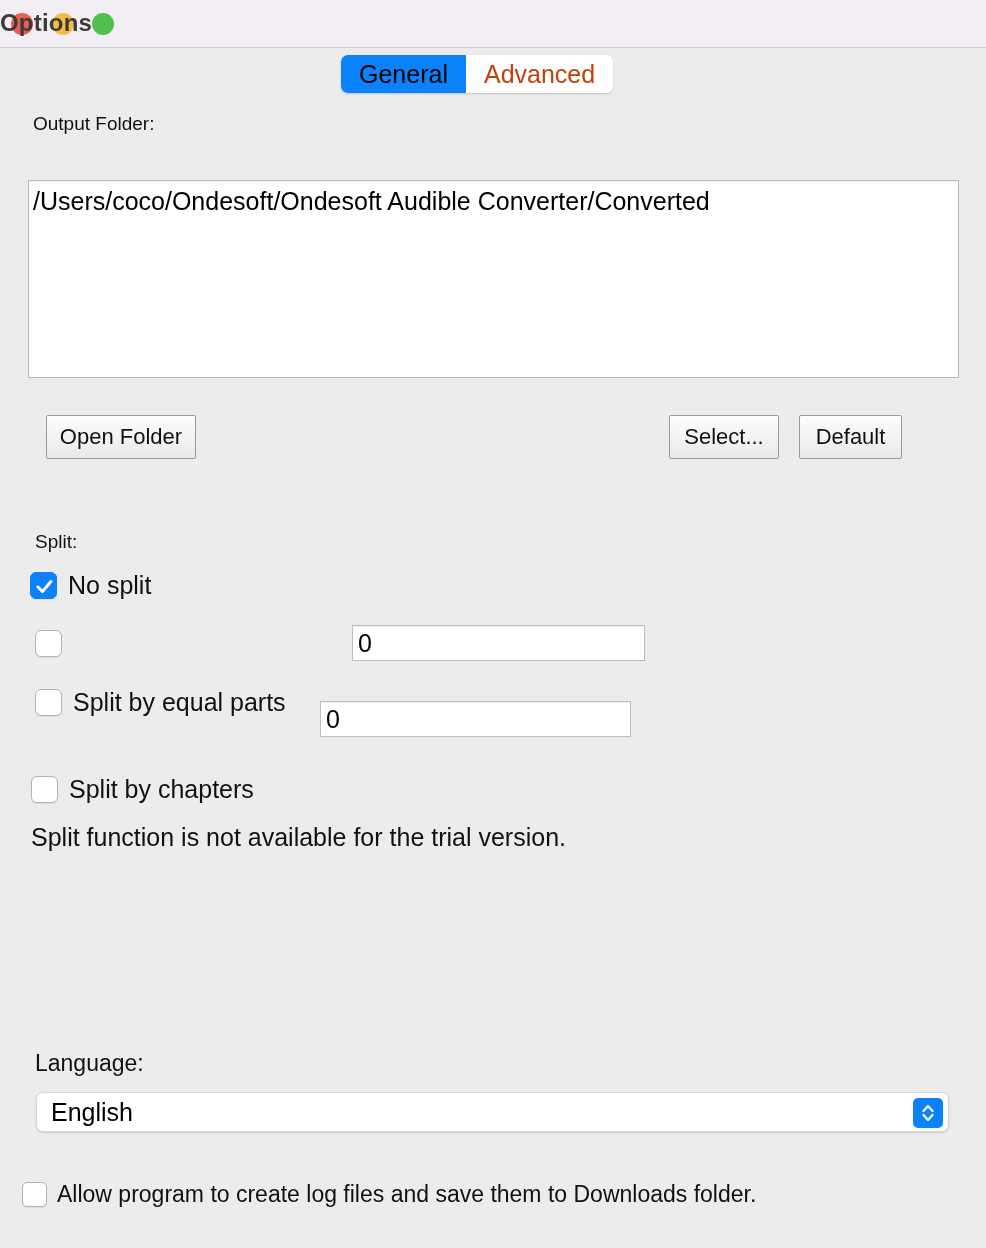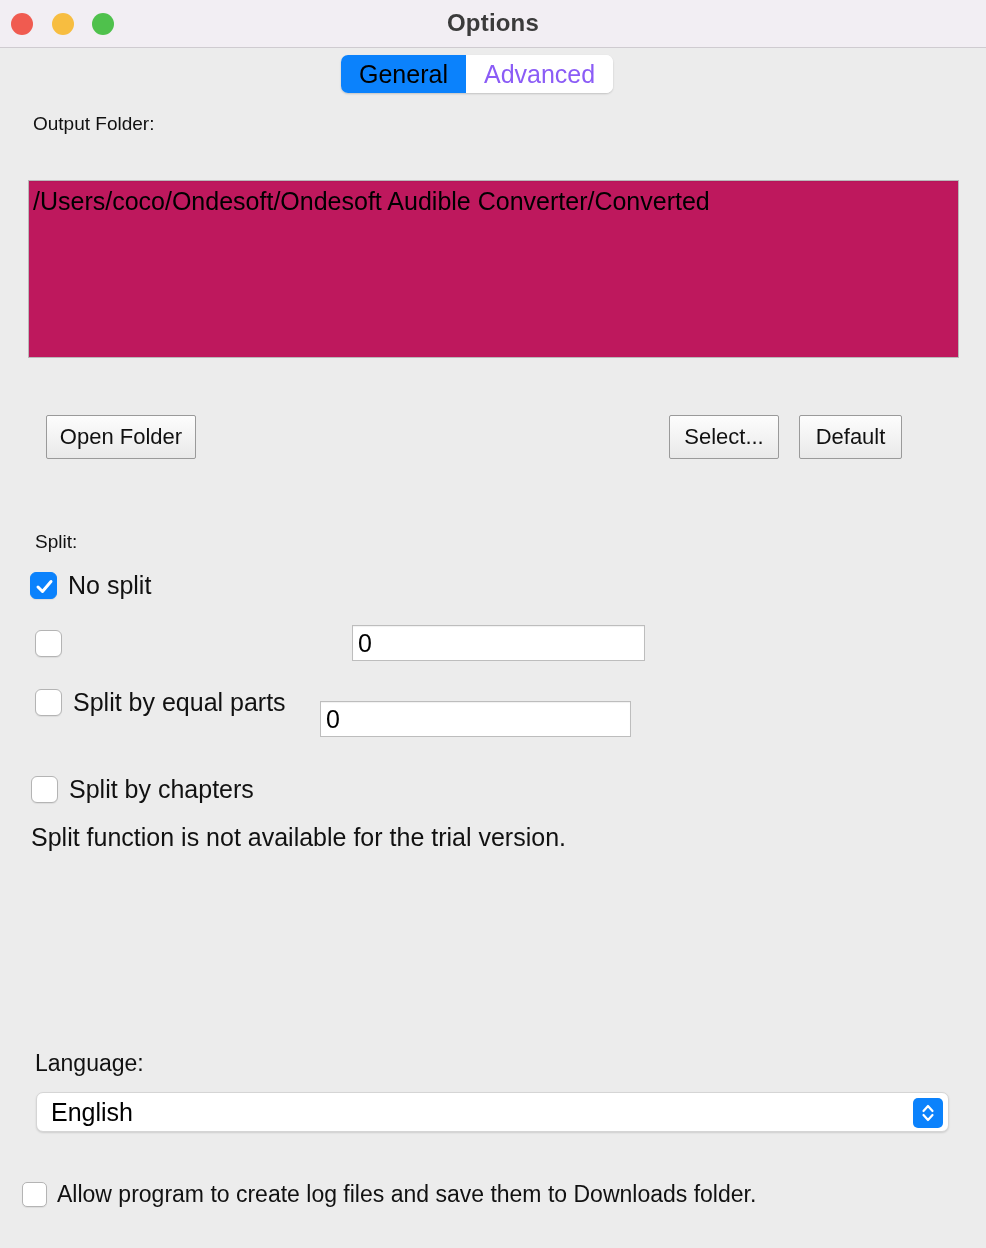--- a/index.html
+++ b/index.html
@@ -32,21 +32,21 @@
     width: 22px; height: 22px;
     border-radius: 50%;
   }
   .traffic.close   { left: 11px;  background: #f05b50; }
   .traffic.min     { left: 52px;  background: #f7bd40; }
   .traffic.zoom-btn{ left: 92px;  background: #4fc14c; }
   .window-title {
     position: absolute;
     left: 0; top: 9px;
     width: 986px;
-    text-align: center;
+    text-align: left;
     font-size: 24px;
     font-weight: bold;
     color: #3b3b3b;
     letter-spacing: 0.2px;
   }
 
   
   .tabbar {
     position: absolute;
     left: 341px; top: 55px;
@@ -58,43 +58,43 @@
     background: #ffffff;
   }
   .tab {
     display: flex;
     align-items: center;
     justify-content: center;
     font-size: 25px;
     padding: 0 18px;
     height: 38px;
     box-sizing: border-box;
-    color: #8b5cf6;
+    color: #c2410c;
     background: #ffffff;
     cursor: default;
   }
   .tab.active {
     background: #0b82fc;
     color: #000000;
   }
 
   
   .label {
     position: absolute;
     font-size: 19px;
     color: #111;
     white-space: nowrap;
   }
 
   
   .pathbox {
     position: absolute;
     left: 28px; top: 180px;
-    width: 931px; height: 178px;
-    background: #be185d;
+    width: 931px; height: 198px;
+    background: #ffffff;
     border: 1px solid #b9b9b9;
     box-sizing: border-box;
     box-shadow: inset 0 1px 1px rgba(0,0,0,0.05);
   }
   .pathbox .pathtext {
     position: absolute;
     left: 4px; top: 6px;
     font-size: 25px;
     color: #000;
     white-space: nowrap;

